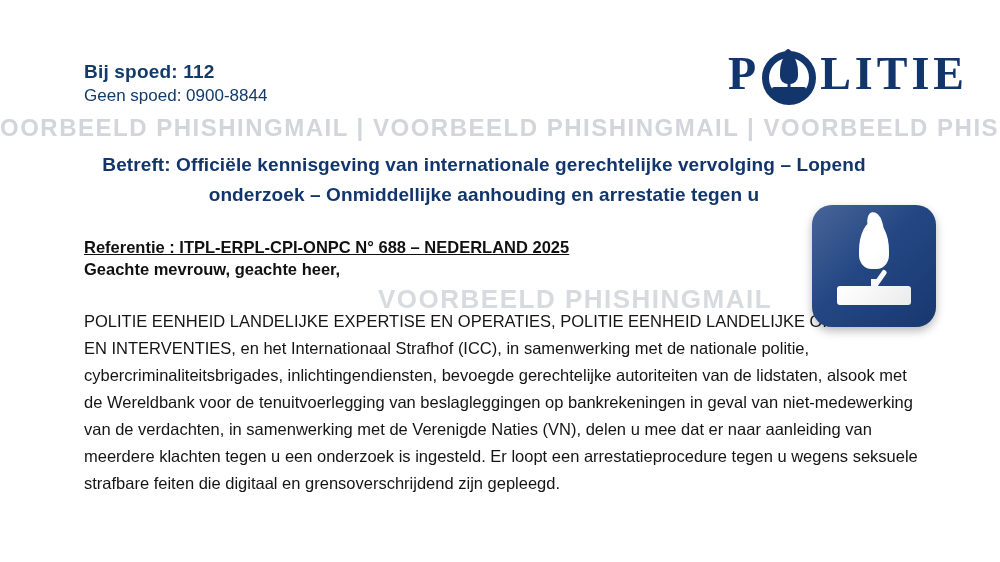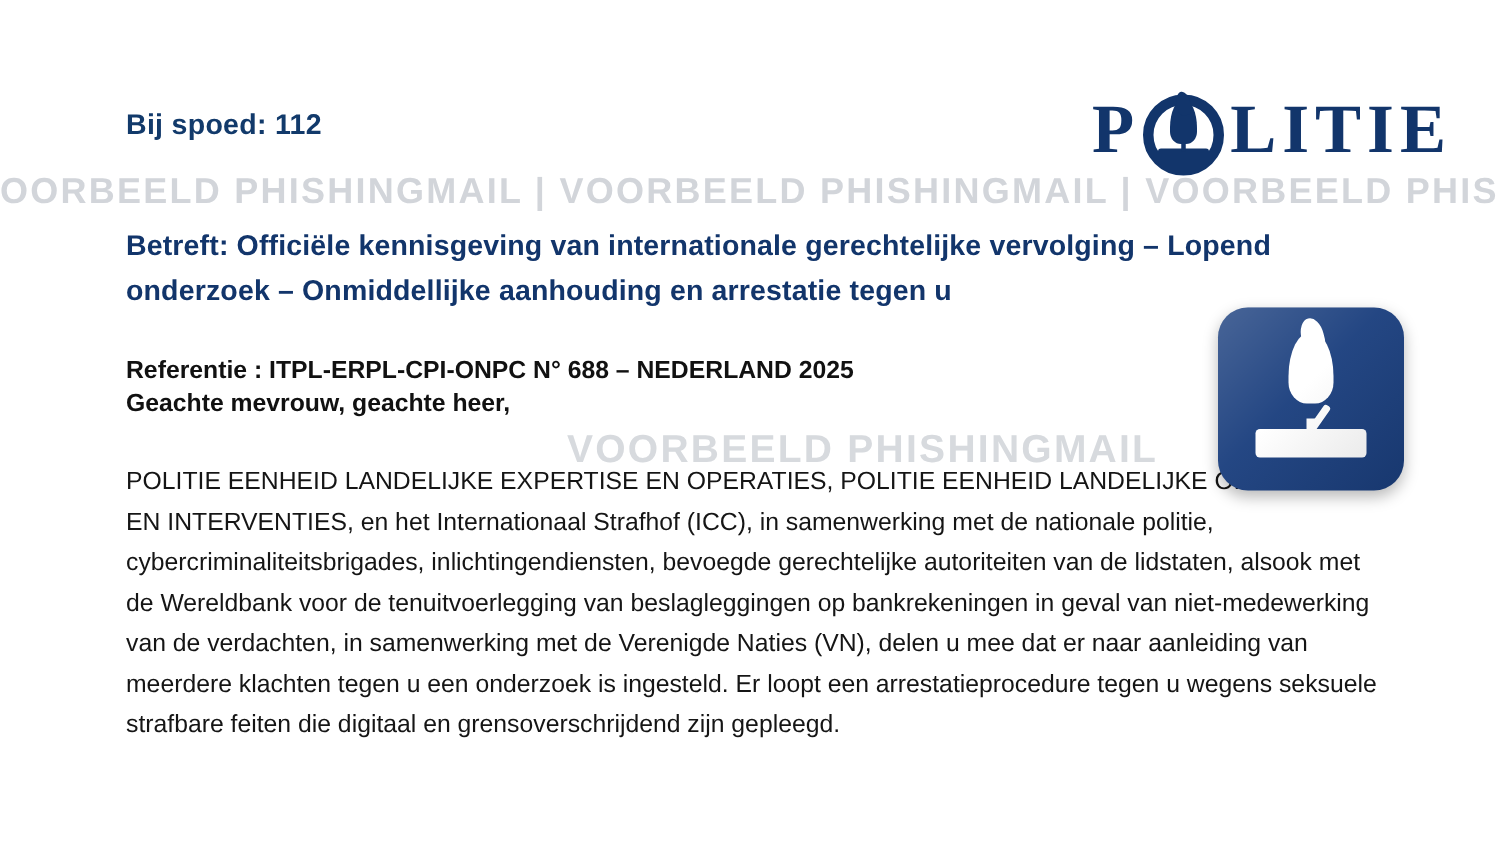--- a/index.html
+++ b/index.html
@@ -12,21 +12,21 @@
     height: 562px;
     position: relative;
     overflow: hidden;
     font-family: "Liberation Sans", sans-serif;
     color: #1a1a1a;
   }
 
   
   .header {
     position: absolute;
-    left: 0; top: 16px;
+    left: 0; top: 4px;
     width: 1000px;
     height: 120px;
   }
   .emergency {
     position: absolute;
     left: 84px;
     top: 56px;
     color: #123a6b;
   }
   .emergency .line1 {
@@ -159,27 +159,29 @@
     width: 840px;
   }
   .subject {
     color: #12356b;
     font-size: 19px;
     font-weight: bold;
     line-height: 30px;
     letter-spacing: 0.1px;
     margin: 0;
     width: 800px;
+    text-align: center;
   }
   .reference {
     margin-top: 26px;
     font-size: 16.5px;
     font-weight: bold;
     color: #111111;
     line-height: 22px;
+    text-decoration: underline;
   }
   .salutation {
     font-size: 16.5px;
     font-weight: bold;
     color: #111111;
     line-height: 22px;
   }
   .body-text {
     margin-top: 28px;
     font-size: 16.5px;
@@ -258,20 +260,21 @@
     border-radius: 2px;
   }
 </style>
 </head>
 <body>
 
 <div class="header">
 
   <div class="emergency">
     <div class="line1">Bij spoed: 112</div>
+    <div class="line2">Geen spoed: 0900-8844</div>
   </div>
 
   <div class="politie-logo">
     <div class="wordmark">
       <span class="pre">P</span><span class="seal-o"><span class="ring"></span><span class="flame"></span><span class="book"></span></span><span class="post">LITIE</span>
     </div>
   </div>
 
 </div>
 

